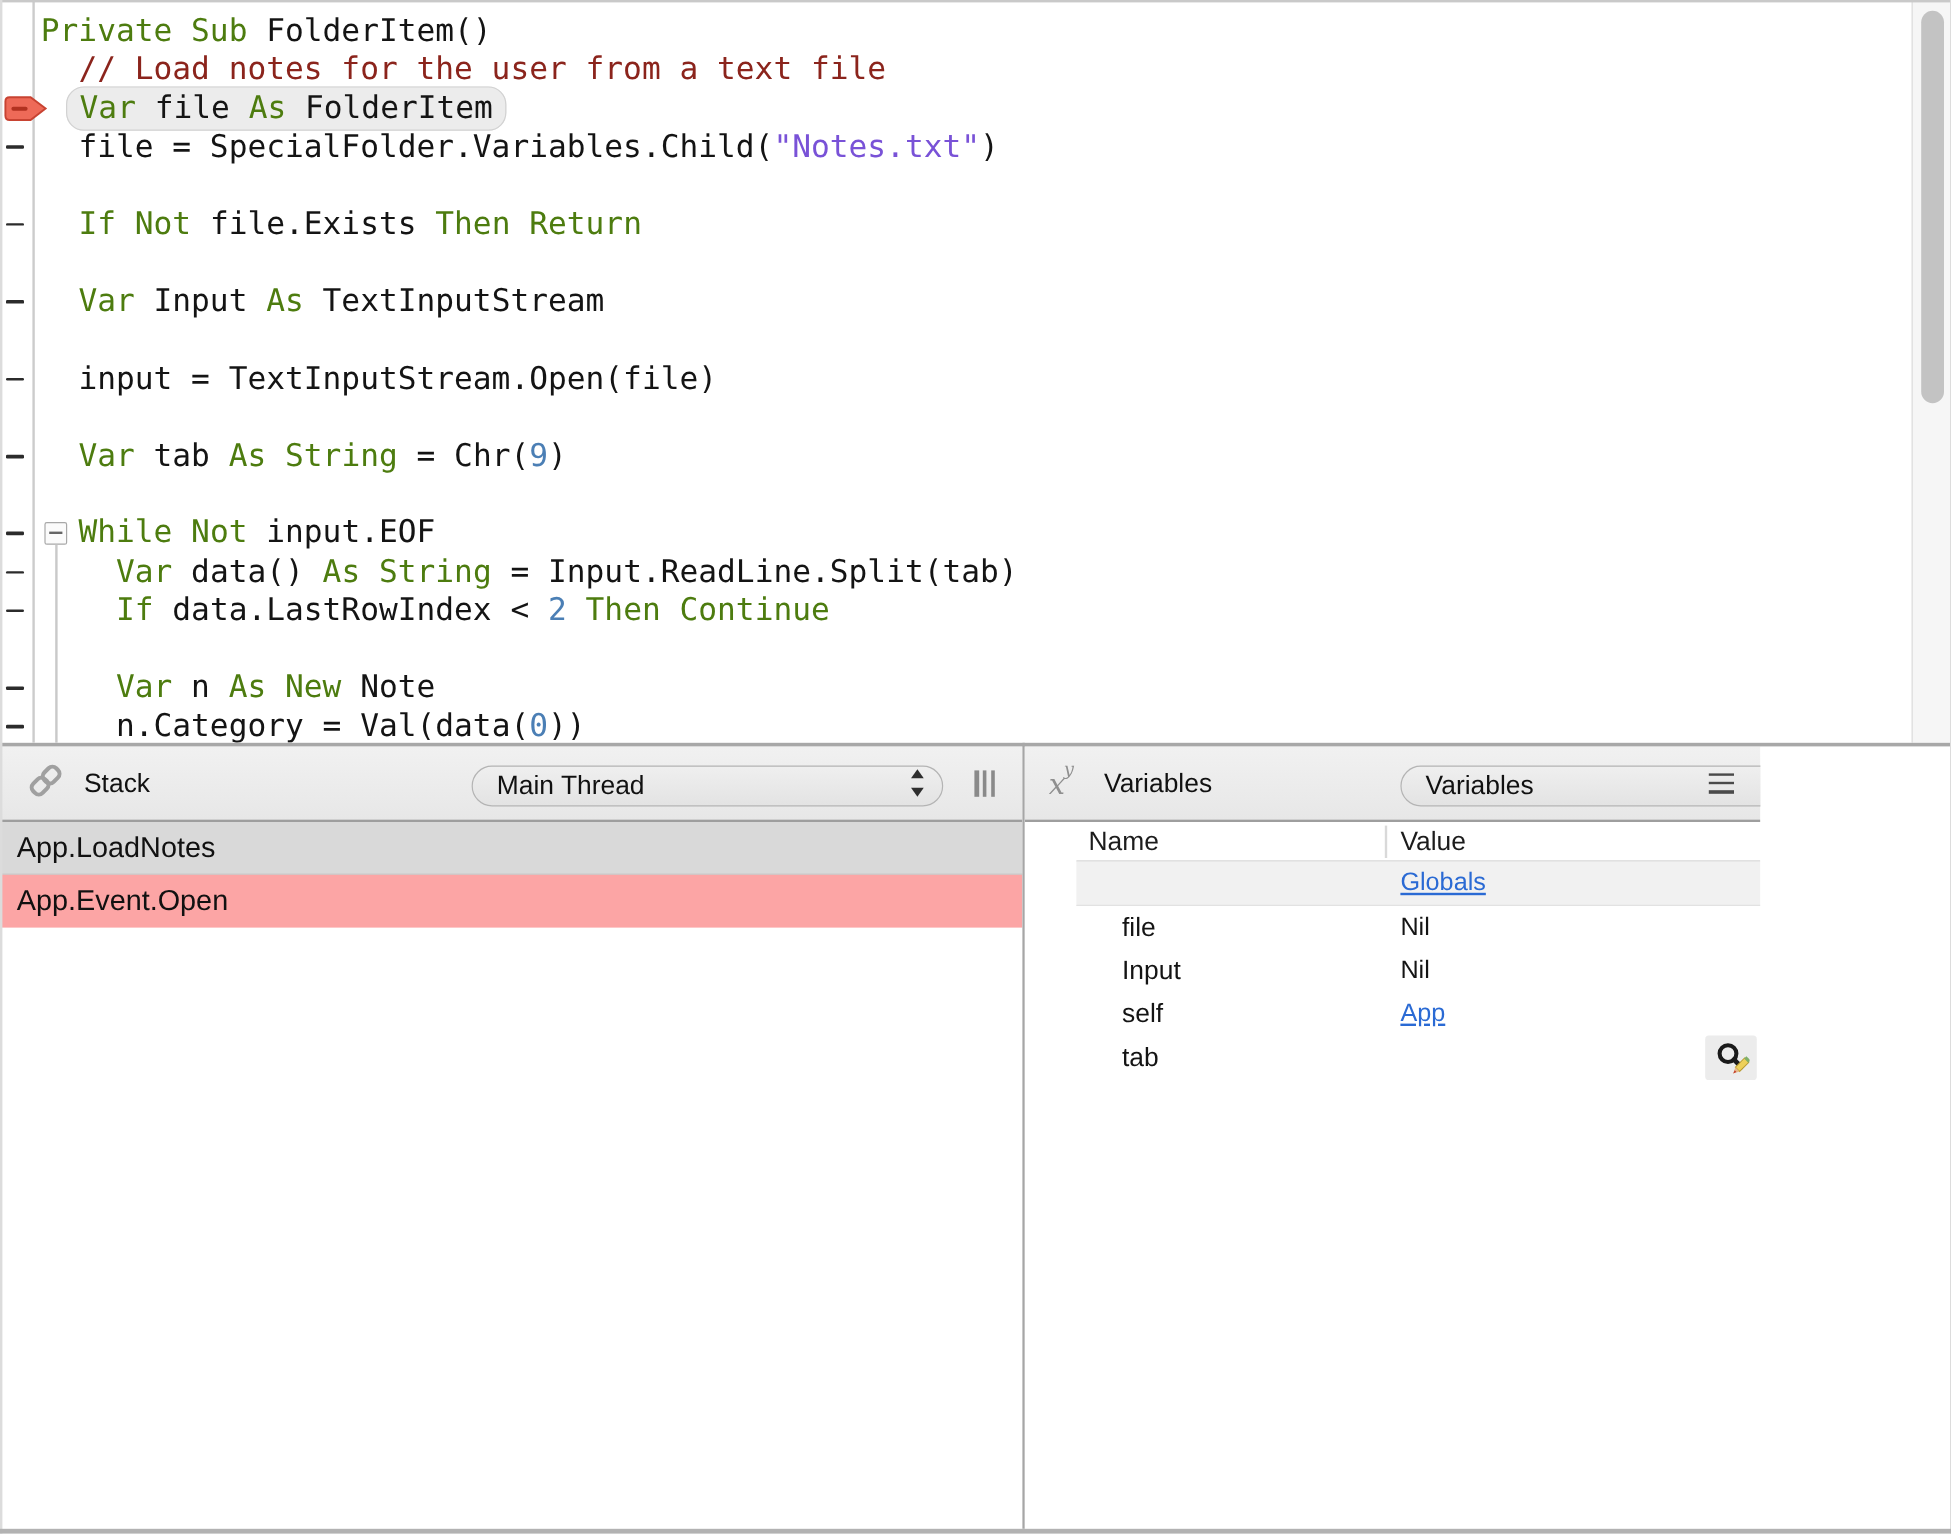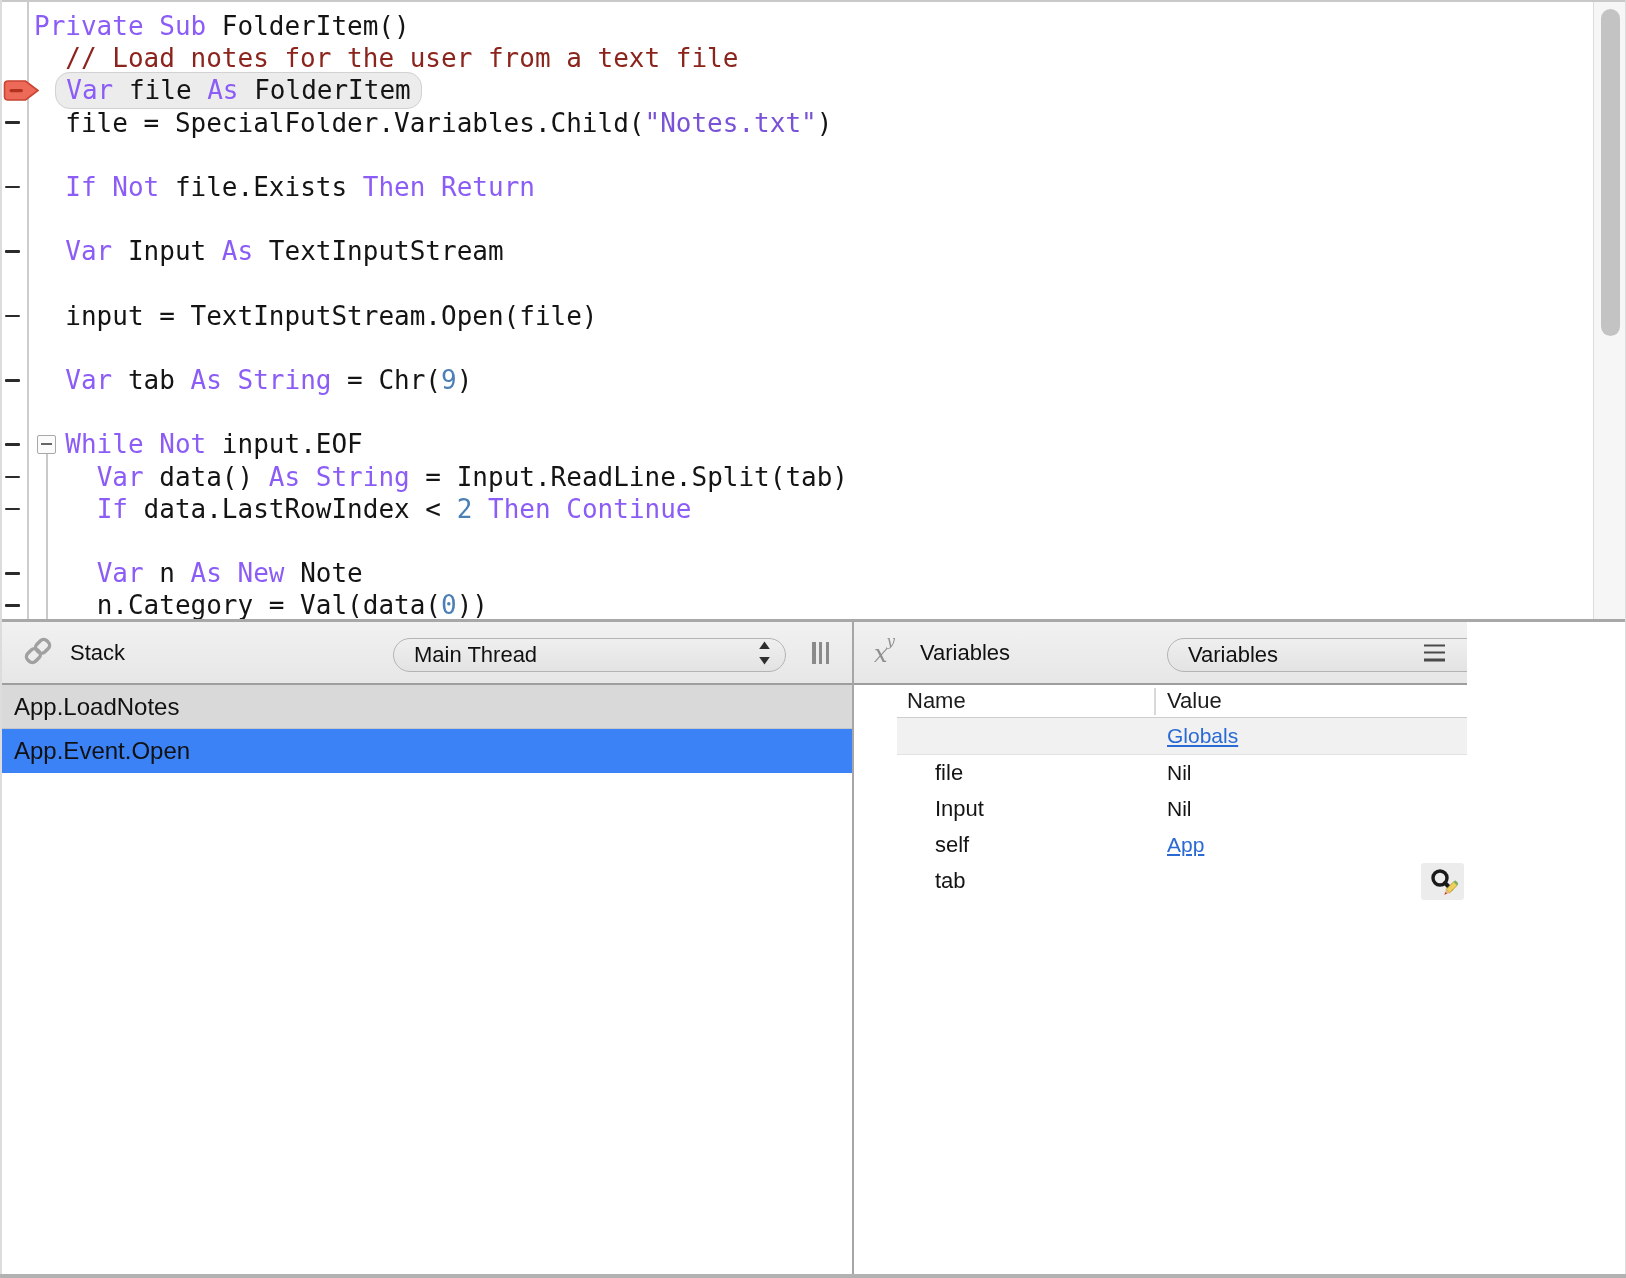--- a/index.html
+++ b/index.html
@@ -17,21 +17,21 @@
 
   
   #code-pane{position:absolute;left:0;top:0;width:1626px;height:619px;background:#ffffff;overflow:hidden;}
   #gutter-border{position:absolute;left:27px;top:0;width:1.5px;height:619px;background:#cccccc;}
   #fold-tail{position:absolute;width:1.5px;background:#c9c9c9;}
   #code-lines{position:absolute;left:0;top:10px;width:1560px;}
   .code-line{
     height:32.2px;line-height:32.2px;white-space:pre;
     padding-left:34px;font-family:"DejaVu Sans Mono",monospace;font-size:26px;color:#141414;
   }
-  .tk-k{color:#8b5cf6;margin-top:19px;}
+  .tk-k{color:#4d7c0f;margin-top:19px;}
   .tk-p{color:#141414;}
   .tk-c{color:#8b241c;}
   .tk-s{color:#7952d7;}
   .tk-n{color:#4b7fb5;}
   .hl{background:#ececec;border:1.5px solid #d2d2d2;border-radius:15px;padding:2px 10px 3px 10px;margin-left:-10px;}
   .gutter-dash{position:absolute;left:5px;width:15px;height:2.6px;background:#2b2b2b;border-radius:1px;}
   .exec-arrow{position:absolute;left:2px;}
   .fold-box{
     position:absolute;left:37px;width:19px;height:19px;background:#fbfbfb;
     border:1.5px solid #a8a8a8;border-radius:2px;box-sizing:border-box;
@@ -70,21 +70,21 @@
   #vars-dropdown{left:313px;width:396px;}
   .dropdown-label{position:absolute;left:20px;top:50%;transform:translateY(-50%);font-size:22px;color:#111;}
   .stepper{position:absolute;right:13px;top:50%;transform:translateY(-50%);}
 
   .cols-btn{position:absolute;right:23px;top:50%;transform:translateY(-50%);width:17px;height:22px;display:flex;justify-content:space-between;}
   .cols-btn i{width:3.5px;height:22px;background:#8a8a8a;}
   .menu-btn{position:absolute;right:22px;top:50%;transform:translateY(-50%);width:21px;height:17px;display:flex;flex-direction:column;justify-content:space-between;}
   .menu-btn i{width:21px;height:2.6px;background:#4a4a4a;}
 
   
-  .stack-row{height:44px;line-height:44px;padding-left:14px;font-size:24px;color:#111;background:#3b82f6;}
+  .stack-row{height:44px;line-height:44px;padding-left:14px;font-size:24px;color:#111;background:#fca5a5;}
   .stack-row.selected{background:#d9d9d9;border-bottom:1px solid #c6c6c6;box-sizing:border-box;}
 
   
   #vars-table{position:relative;padding-left:43px;}
   #vars-head{position:relative;height:33px;border-bottom:1.5px solid #cdcdcd;background:#fff;box-sizing:border-box;}
   .vh{position:absolute;top:50%;transform:translateY(-50%);font-size:22px;color:#1c1c1c;}
   #vh-name{left:10px;}
   #vh-value{left:270px;}
   #col-divider{position:absolute;left:257px;top:3px;width:1.5px;height:27px;background:#d9d9d9;}
   .var-row{position:relative;height:36px;background:#fff;}

